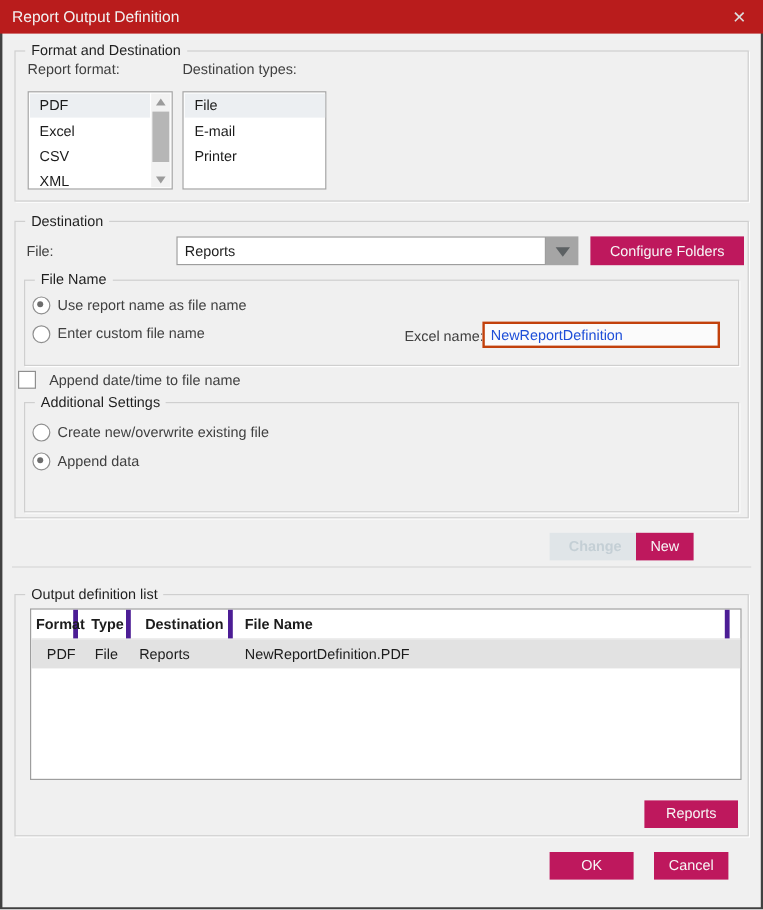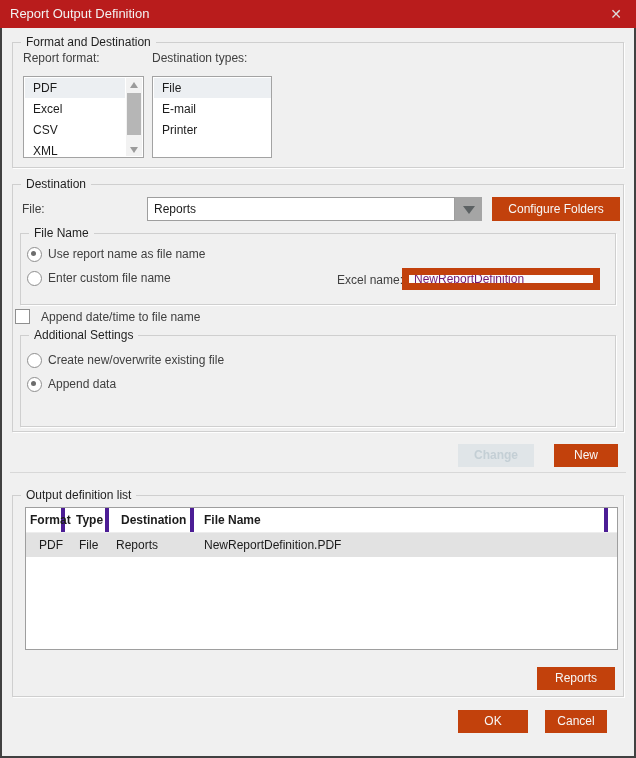--- a/index.html
+++ b/index.html
@@ -25,29 +25,29 @@
   .sb-up{top:0;} .sb-down{bottom:0;}
   .tri-up{position:absolute;left:4px;top:4px;width:0;height:0;border-left:4px solid transparent;border-right:4px solid transparent;border-bottom:6px solid #9b9b9b;}
   .tri-down{position:absolute;left:4px;top:5px;width:0;height:0;border-left:4px solid transparent;border-right:4px solid transparent;border-top:6px solid #9b9b9b;}
   .sb-thumb{position:absolute;left:1px;right:1px;top:15px;height:42px;background:#b6b6b6;}
   
   .combo-field{position:absolute;background:#fff;border:1px solid #9e9e9e;box-sizing:border-box;line-height:22px;padding-left:6px;}
   .combo-arrow{position:absolute;background:#a5a5a5;}
   .combo-arrow .tri{position:absolute;left:50%;top:50%;margin:-3px 0 0 -6px;width:0;height:0;
        border-left:6px solid transparent;border-right:6px solid transparent;border-top:8px solid #5c6163;}
   
-  .btn{position:absolute;background:#c2410c;color:#f7f7f7;text-align:center;height:23px;line-height:23px;cursor:default;}
+  .btn{position:absolute;background:#be185d;color:#f7f7f7;text-align:center;height:23px;line-height:23px;cursor:default;}
   .btn-disabled{background:#e0e5e8;color:#c4cfd5;}
   
   .radio{position:absolute;width:13px;height:13px;border:1px solid #8f8f8f;border-radius:50%;background:#fff;}
   .radio.checked::after{content:"";position:absolute;left:3px;top:3px;width:5px;height:5px;border-radius:50%;background:#6d6d6d;}
   .checkbox{position:absolute;width:13px;height:13px;border:1px solid #8f8f8f;background:#fff;}
   
-  .text-input{position:absolute;border:7px solid #c2410c;background:#fbfbfb;font-family:"Liberation Sans",sans-serif;
-              font-size:12px;padding:0 5px;box-sizing:border-box;color:#701a75;}
+  .text-input{position:absolute;border:2px solid #c2410c;background:#fbfbfb;font-family:"Liberation Sans",sans-serif;
+              font-size:12px;padding:0 5px;box-sizing:border-box;color:#1d4ed8;}
   
   .separator{position:absolute;height:1px;background:#d8d8d8;}
   
   .table{position:absolute;background:#fff;border:1px solid #9e9e9e;box-sizing:border-box;overflow:hidden;}
   .trow-head{display:flex;height:24px;font-weight:bold;}
   .trow-head .cell{line-height:24px;border-right:4px solid #4c1d95;box-sizing:border-box;}
   .trow-data{display:flex;height:24px;background:#e2e2e2;line-height:24px;border-top:1px solid #ededed;}
   .trow-data .cell{box-sizing:border-box;}
   .c1{width:39px;} .c2{width:44px;} .c3{width:85px;} .c4{width:414px;} .c5{flex:1;border-right:none !important;}
   .trow-head .c1{padding-left:4px;} .trow-head .c2{padding-left:11px;} .trow-head .c3{padding-left:12px;} .trow-head .c4{padding-left:10px;}
@@ -114,21 +114,21 @@
 
   <div class="group" style="left:20px;top:335px;width:596px;height:92px;">
     <span class="group-label">Additional Settings</span>
   </div>
   <span class="radio" style="left:27px;top:353px;"></span>
   <span class="lbl" style="left:48px;top:353px;">Create new/overwrite existing file</span>
   <span class="radio checked" style="left:27px;top:377px;"></span>
   <span class="lbl" style="left:48px;top:377px;">Append data</span>
 
   <div class="btn btn-disabled" style="left:458px;top:444px;width:76px;font-weight:bold;">Change</div>
-  <div class="btn" style="left:554px;top:444px;width:64px;">New</div>
+  <div class="btn" style="left:530px;top:444px;width:48px;">New</div>
 
   <div class="separator" style="left:10px;top:472px;width:616px;"></div>
 
   <div class="group" style="left:12px;top:495px;width:612px;height:202px;">
     <span class="group-label">Output definition list</span>
   </div>
   <div class="table" style="left:25px;top:507px;width:593px;height:143px;">
     <div class="trow-head">
       <div class="cell c1">Format</div>
       <div class="cell c2">Type</div>

